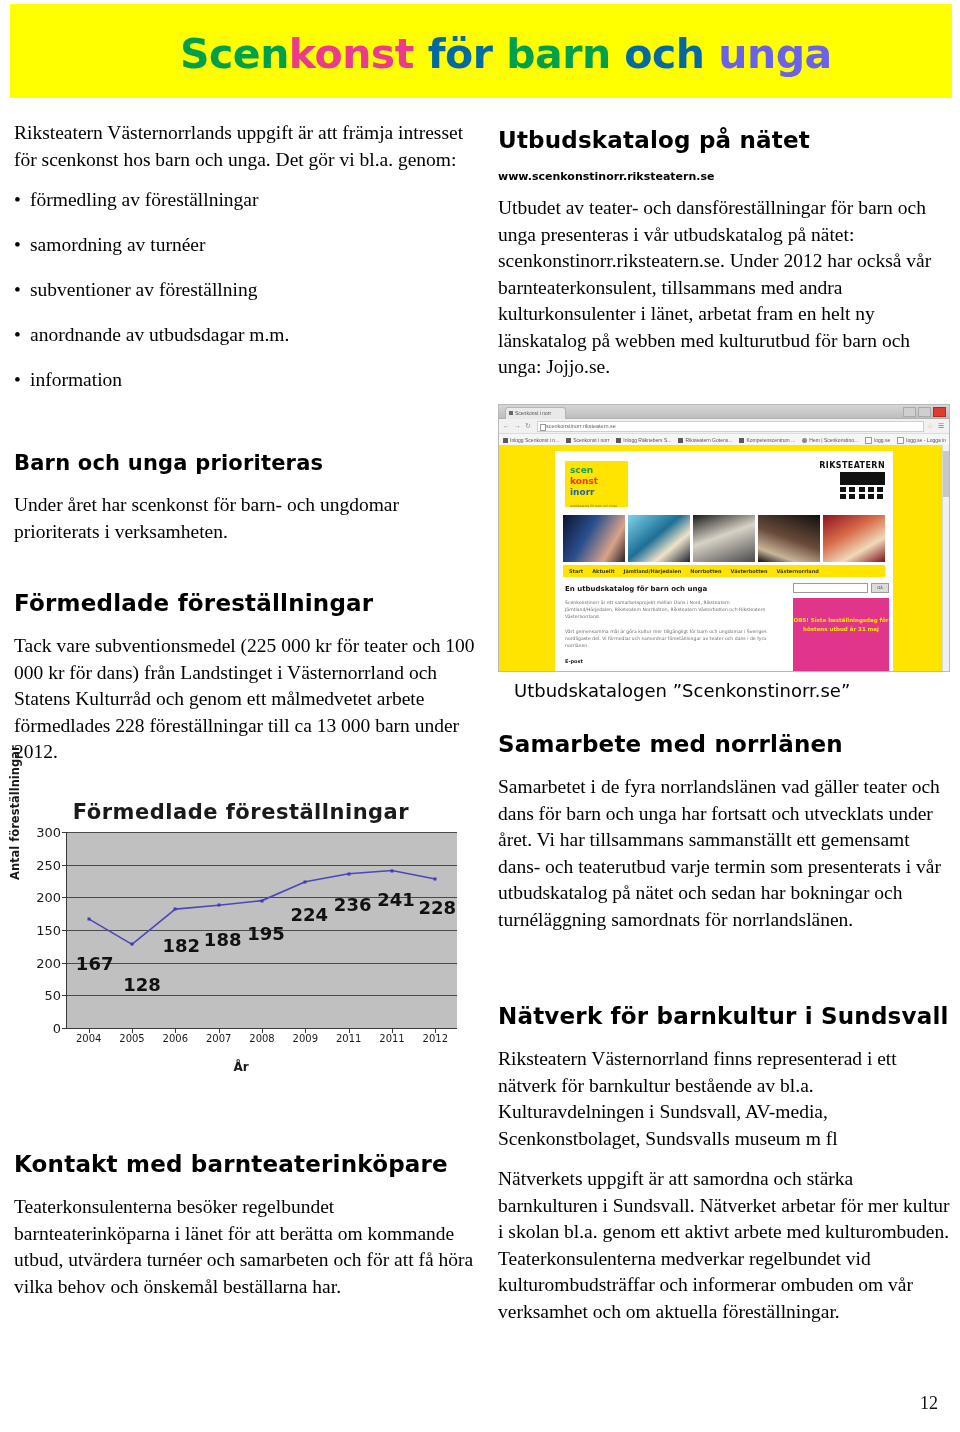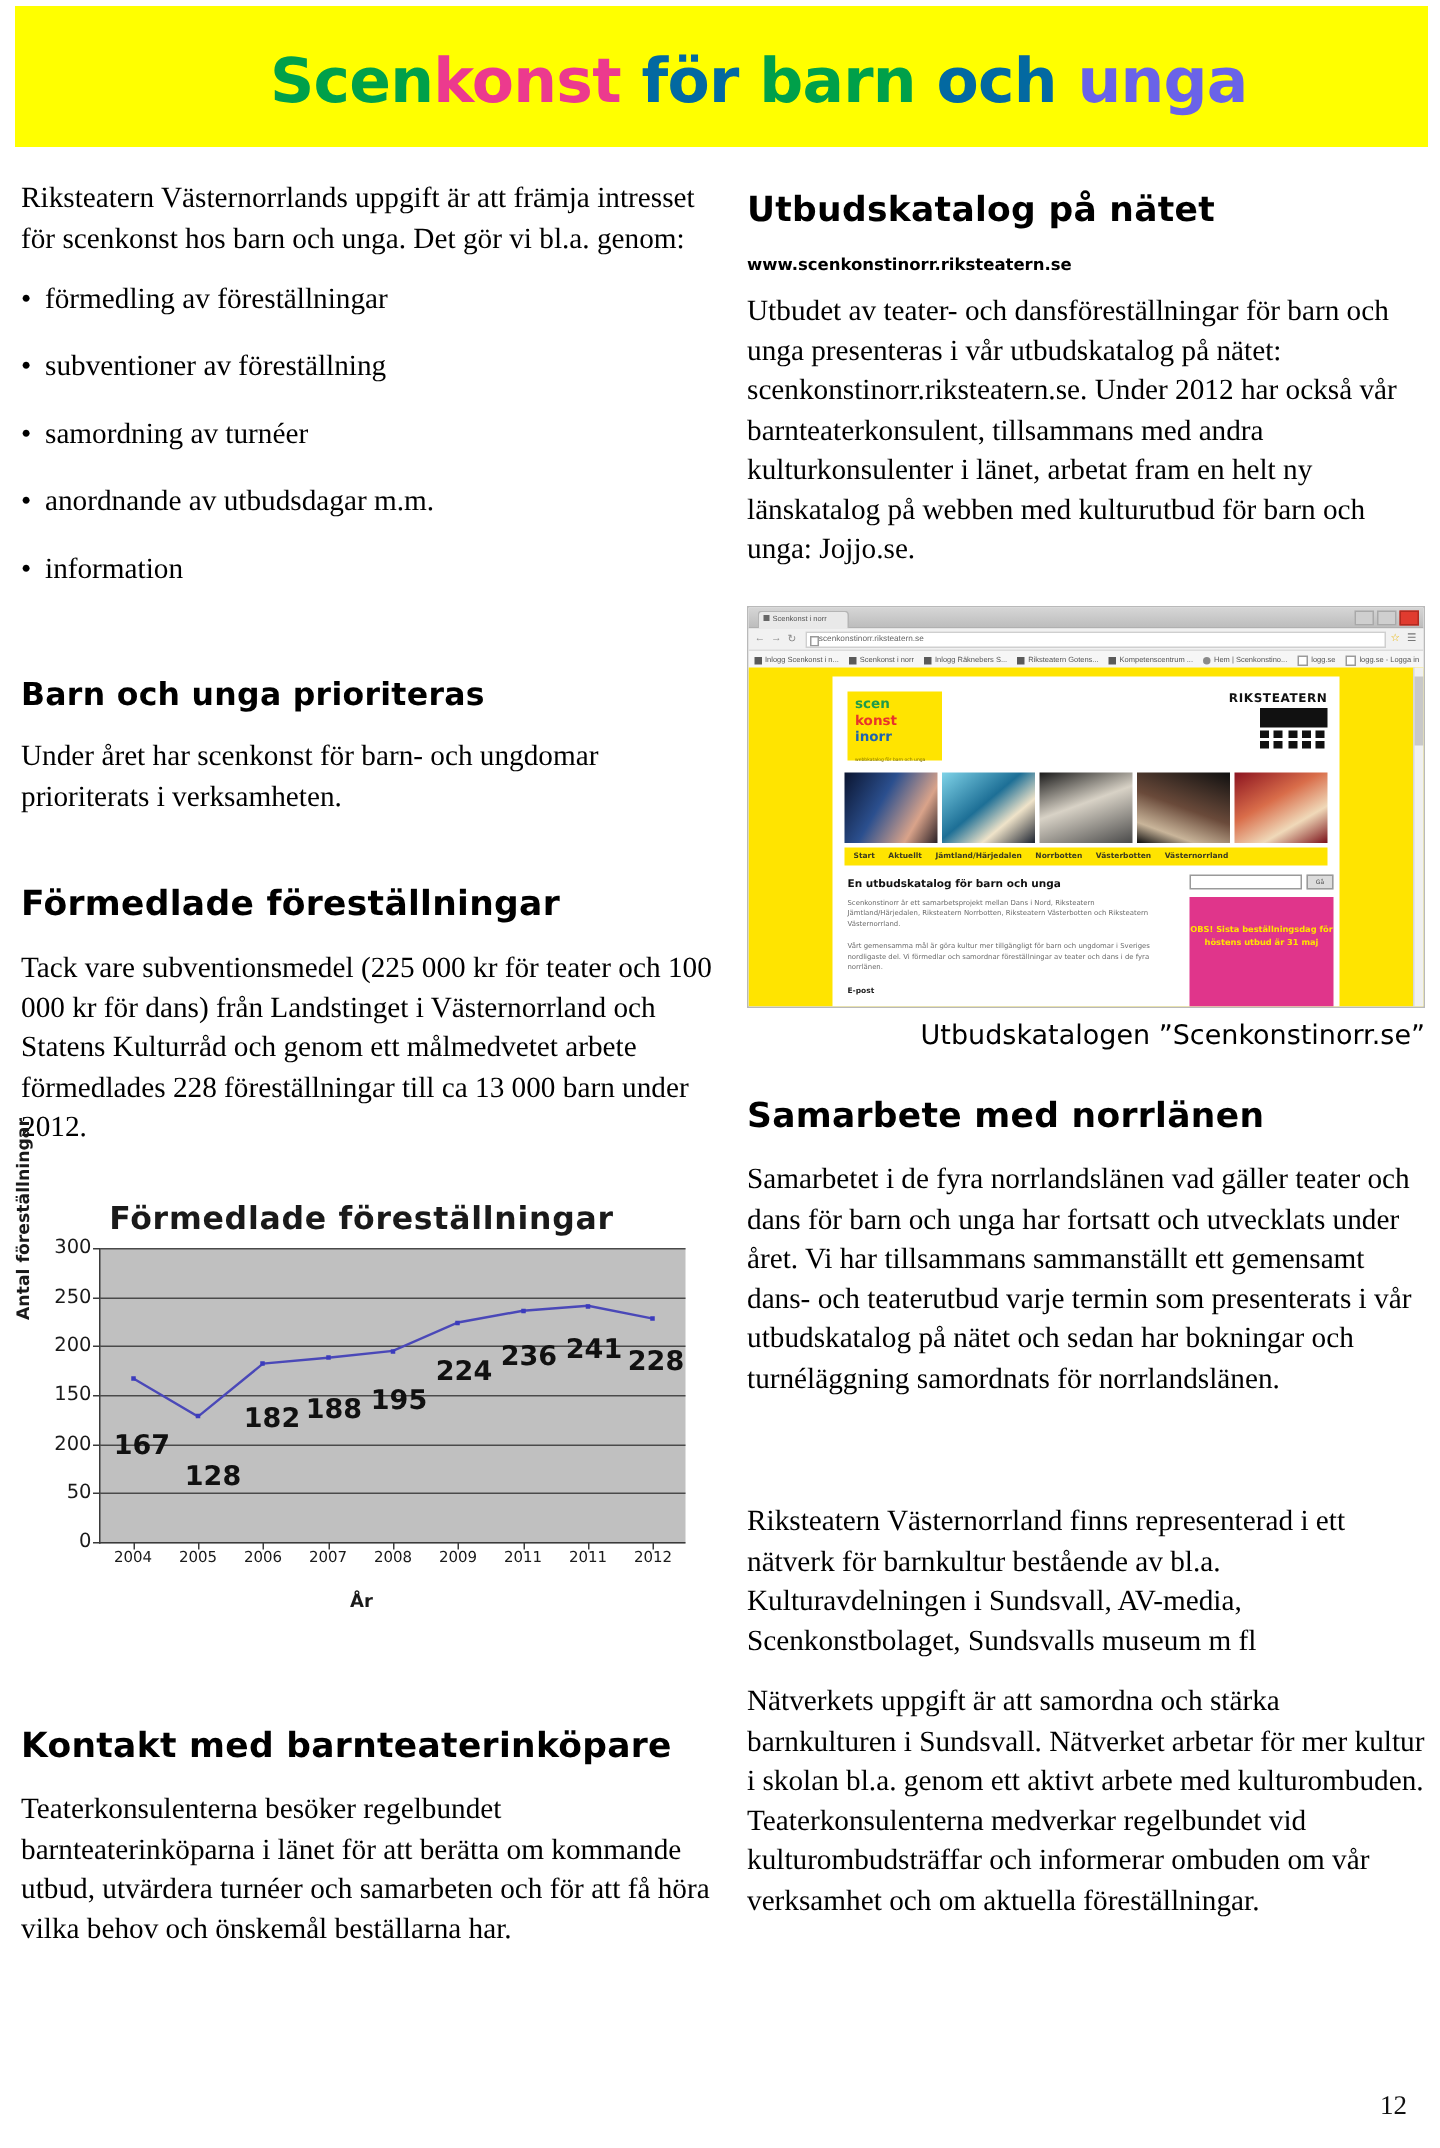--- a/index.html
+++ b/index.html
@@ -54,21 +54,21 @@
 
   .url-line{
     font-family:"DejaVu Sans", sans-serif;
     font-weight:bold;font-size:11px;margin:0 0 12px 0;
   }
 
   
   .shot-wrap{position:absolute;left:498px;top:404px;width:452px;}
   .caption{
     font-family:"DejaVu Sans", sans-serif;
-    font-size:18px;margin:8px 0 0 16px;text-align:right;
+    font-size:18px;margin:8px 0 0 16px;
   }
 
   
   .browser{
     width:452px;height:268px;background:#ffffff;
     border:1px solid #b9b9b9;position:relative;overflow:hidden;
     box-sizing:border-box;
   }
   .br-chrome{
     height:13px;background:linear-gradient(#d6d6d6,#bdbdbd);
@@ -208,22 +208,22 @@
 <div class="banner">
   <div class="banner-title">
     <span style="color:#00a04a">Scen</span><span style="color:#ec3a8e">konst</span><span style="color:#0369a1"> för </span><span style="color:#00a04a">barn</span><span style="color:#0369a1"> och </span><span style="color:#6a63e8"> unga</span>
   </div>
 </div>
 
 <div class="col-left">
   <p class="body">Riksteatern Västernorrlands uppgift är att främja intresset för scenkonst hos barn och unga. Det gör vi bl.a. genom:</p>
   <ul class="bullets">
     <li>förmedling av föreställningar</li>
+    <li>samordning av turnéer</li>
     <li>subventioner av föreställning</li>
-    <li>samordning av turnéer</li>
     <li>anordnande av utbudsdagar m.m.</li>
     <li>information</li>
   </ul>
 
   <div style="height:38px"></div>
 
   <h2 class="head">Barn och unga prioriteras</h2>
   <p class="body">Under året har scenkonst för barn- och ungdomar prioriterats i verksamheten.</p>
 
   <div style="height:30px"></div>
@@ -441,17 +441,18 @@
   </div>
   <div class="caption">Utbudskatalogen ”Scenkonstinorr.se”</div>
 </div>
 
 <div style="position:absolute;left:498px;top:730px;width:455px;">
   <h2 class="head-lg">Samarbete med norrlänen</h2>
   <p class="body">Samarbetet i de fyra norrlandslänen vad gäller teater och dans för barn och unga har fortsatt och utvecklats under året. Vi har tillsammans sammanställt ett gemensamt dans- och teaterutbud varje termin som presenterats i vår utbudskatalog på nätet och sedan har bokningar och turnéläggning samordnats för norrlandslänen.</p>
 </div>
 
 <div style="position:absolute;left:498px;top:1002px;width:455px;">
+  <h2 class="head-lg">Nätverk för barnkultur i Sundsvall</h2>
   <p class="body">Riksteatern Västernorrland finns representerad i ett nätverk för barnkultur bestående av bl.a. Kulturavdelningen i Sundsvall, AV-media, Scenkonstbolaget, Sundsvalls museum m fl</p>
   <p class="body">Nätverkets uppgift är att samordna och stärka barnkulturen i Sundsvall. Nätverket arbetar för mer kultur i skolan bl.a. genom ett aktivt arbete med kulturombuden. Teaterkonsulenterna medverkar regelbundet vid kulturombudsträffar och informerar ombuden om vår verksamhet och om aktuella föreställningar.</p>
 </div>
 
 <div class="pageno">12</div>
 
 </body></html>

